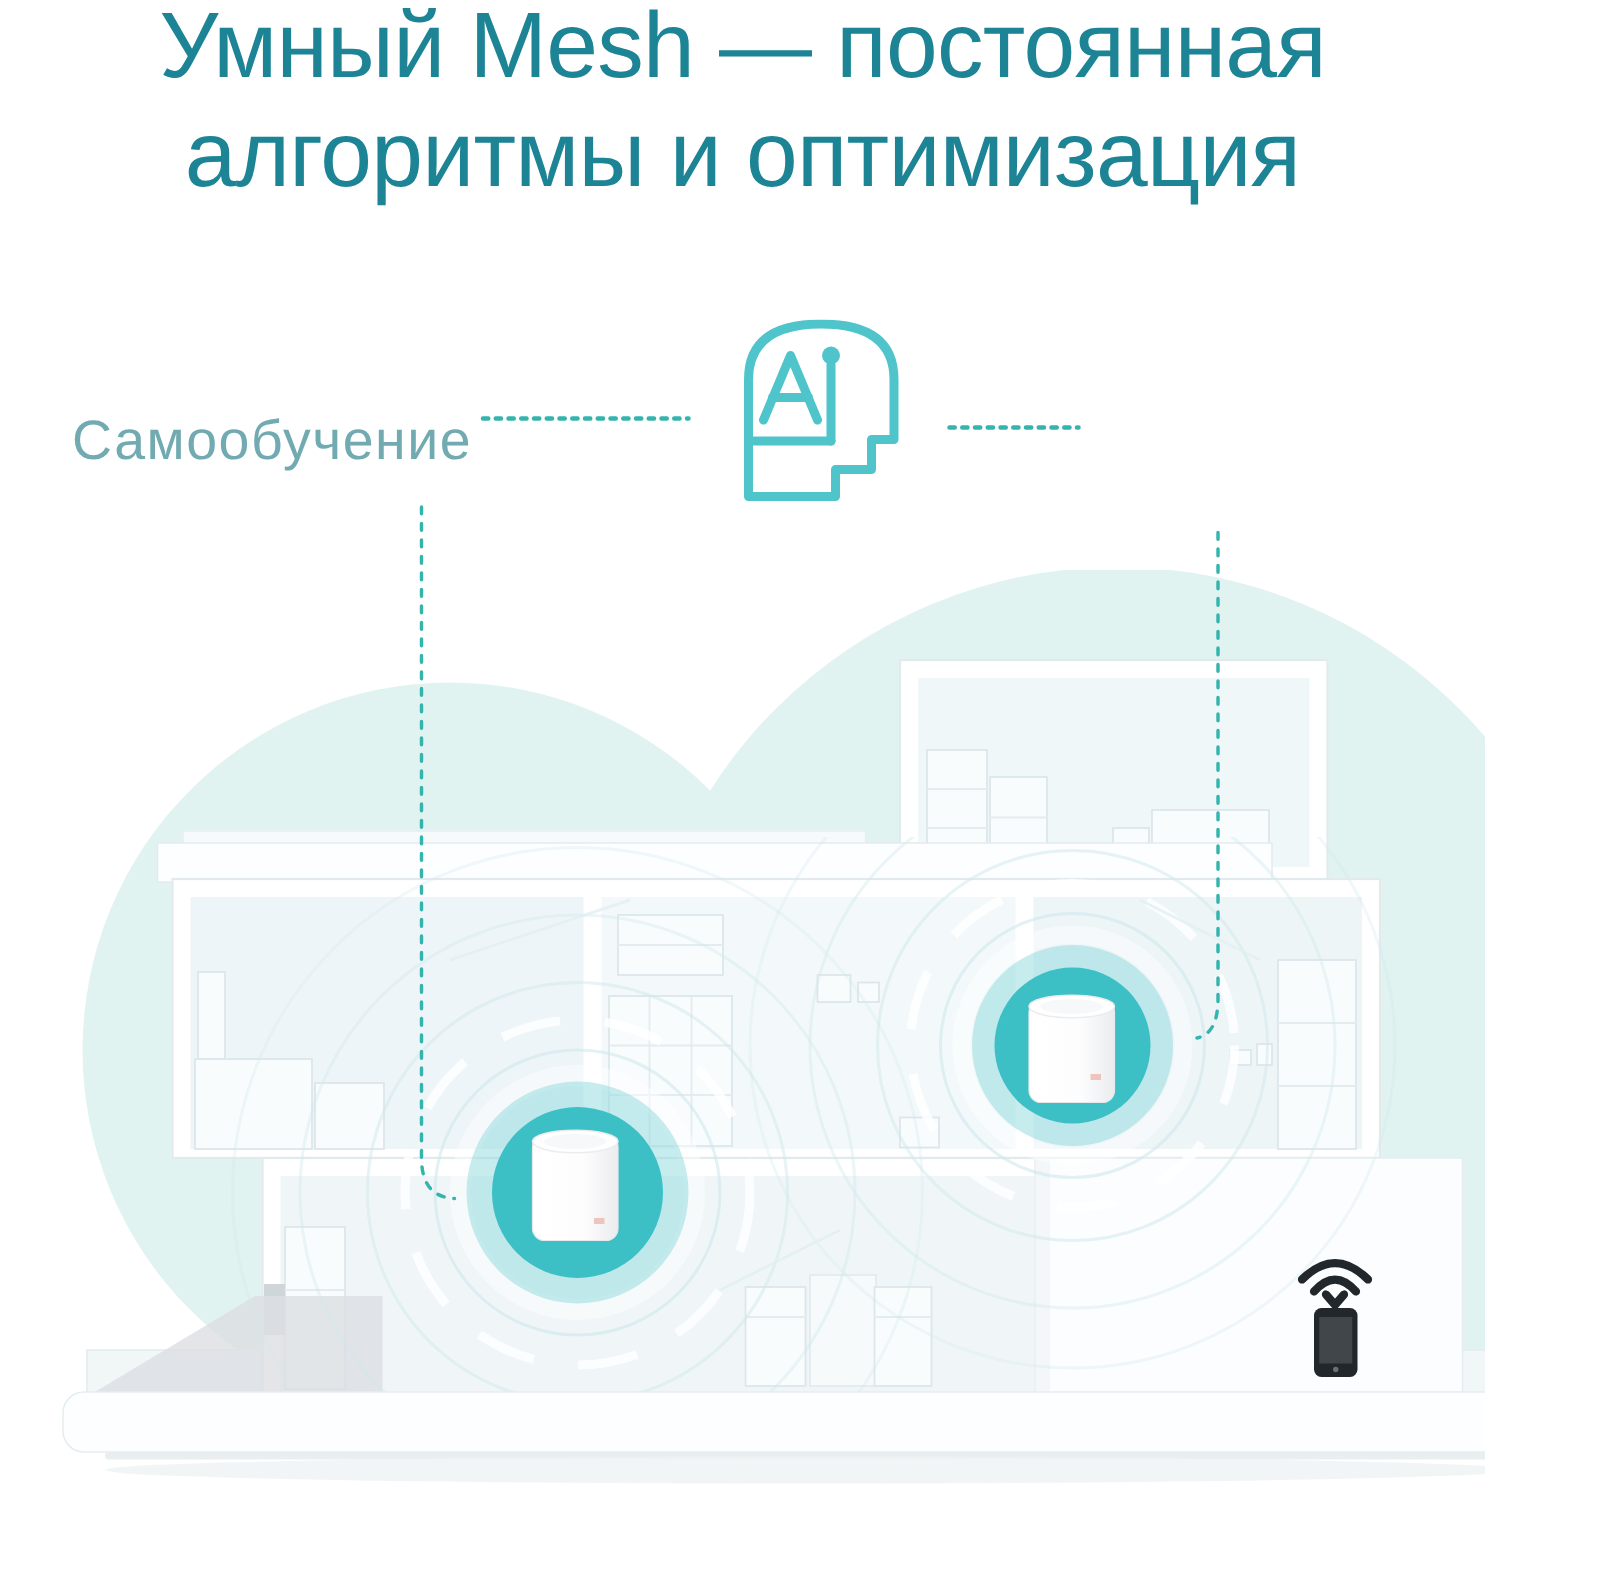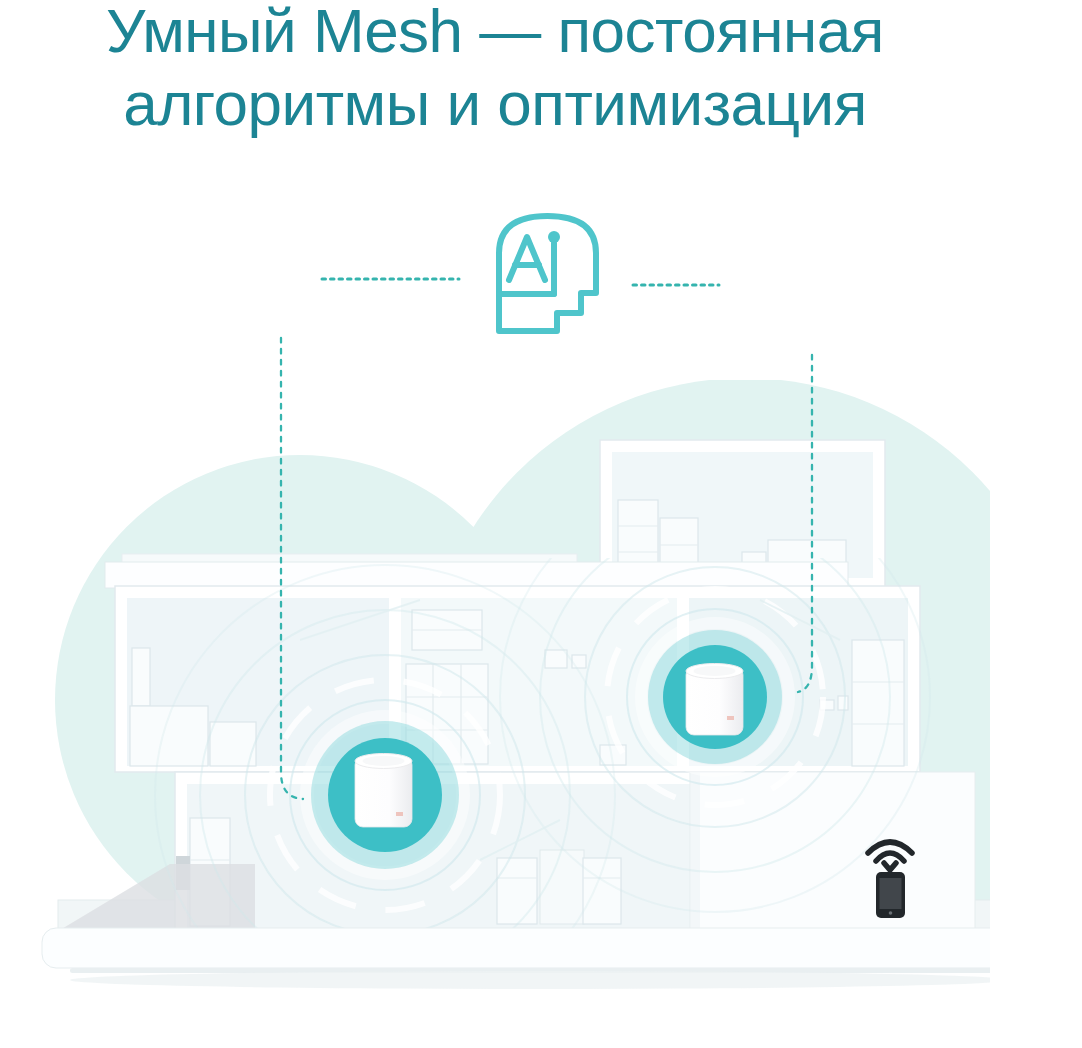--- a/index.html
+++ b/index.html
@@ -25,20 +25,21 @@
 </head>
 <body>
 
 <div class="stage">
 
   <h1 class="title" style="margin:0;font-weight:400;">
     <span>Умный Mesh — постоянная</span>
     <span>алгоритмы и оптимизация</span>
   </h1>
 
+  <div class="callout left">Самообучение</div>
 
   <svg class="ai" width="104" height="124" viewBox="0 0 104 124">
     <g fill="none" stroke="var(--ai_icon_teal,#4fc5cb)" stroke-width="6" stroke-linejoin="round" stroke-linecap="round">
       <path d="M3,40 Q3,3 51.5,3 Q100,3 100,40 L100,80 L85,80 L85,100 L61,100 L61,118 L3,118 Z"></path>
       <path d="M3,81 H58"></path>
       <path d="M58,30 V81"></path>
       <path d="M13,67 L31,24 L49,67"></path>
       <path d="M19,52 L43,52"></path>
     </g>
     <circle cx="58" cy="24" r="6" fill="var(--ai_icon_teal,#4fc5cb)"></circle>

